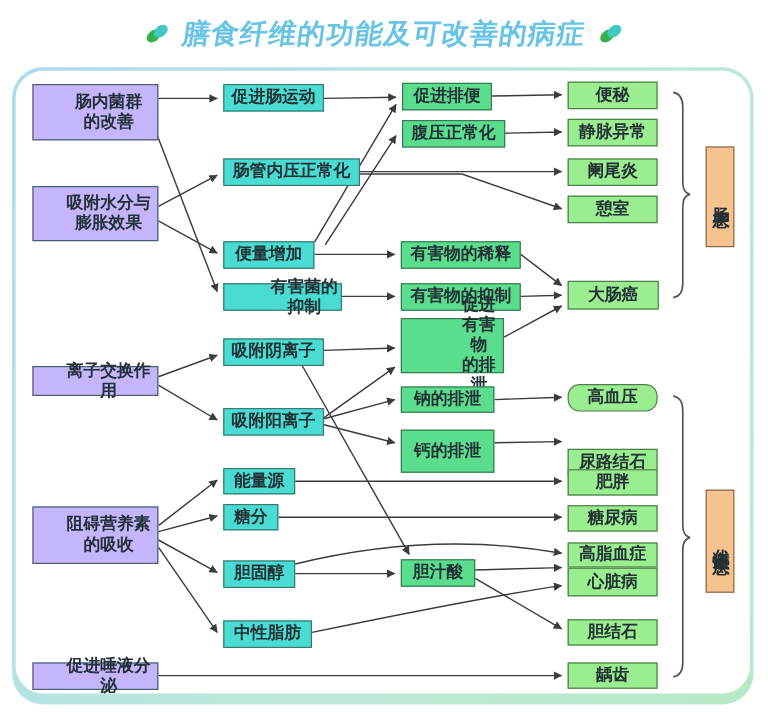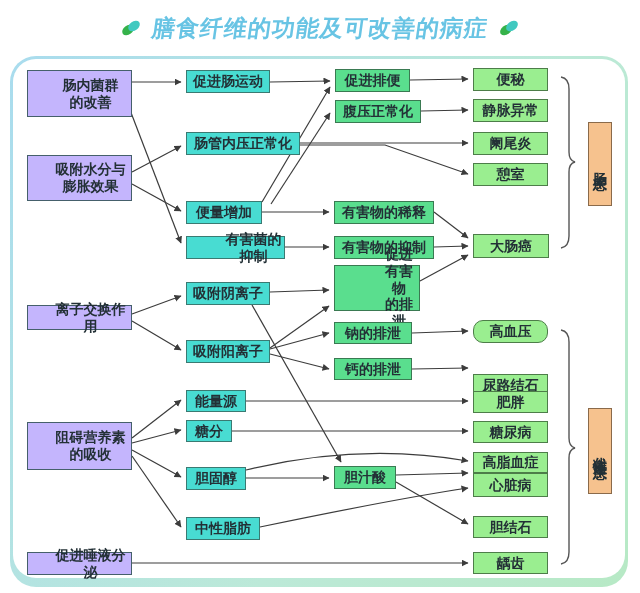--- a/index.html
+++ b/index.html
@@ -127,21 +127,21 @@
     <div class="node mechanism" style="left: 186px; top: 420px; width: 46px; height: 22px;">糖分</div>
     <div class="node mechanism" style="left: 186px; top: 467px; width: 60px; height: 23px;">胆固醇</div>
     <div class="node mechanism" style="left: 186px; top: 517px; width: 74px; height: 23px;">中性脂肪</div>
     <div class="node process" style="left: 335px; top: 69px; width: 75px; height: 23px;">促进排便</div>
     <div class="node process" style="left: 335px; top: 100px; width: 86px; height: 23px;">腹压正常化</div>
     <div class="node process" style="left: 334px; top: 201px; width: 100px; height: 23px;">有害物的稀释</div>
     <div class="node process" style="left: 334px; top: 236px; width: 100px; height: 23px;">有害物的抑制</div>
     <div class="node process" style="left: 334px; top: 265px; width: 86px; height: 46px; padding-left: 44px;">促进有害物
 的排泄</div>
     <div class="node process" style="left: 334px; top: 322px; width: 78px; height: 22px;">钠的排泄</div>
-    <div class="node process" style="left: 334px; top: 358px; width: 78px; height: 22px;">钙的排泄</div>
+    <div class="node process" style="left: 334px; top: 358px; width: 78px; height: 36px;">钙的排泄</div>
     <div class="node process" style="left: 334px; top: 466px; width: 62px; height: 23px;">胆汁酸</div>
     <div class="node disease" style="left: 473px; top: 68px; width: 75px; height: 23px;">便秘</div>
     <div class="node disease" style="left: 473px; top: 99px; width: 75px; height: 23px;">静脉异常</div>
     <div class="node disease" style="left: 473px; top: 132px; width: 75px; height: 23px;">阑尾炎</div>
     <div class="node disease" style="left: 473px; top: 163px; width: 75px; height: 23px;">憩室</div>
     <div class="node disease" style="left: 473px; top: 234px; width: 76px; height: 24px;">大肠癌</div>
     <div class="node disease" style="left: 473px; top: 320px; width: 75px; height: 23px; border-radius: 10px;">高血压</div>
     <div class="node disease" style="left: 473px; top: 374px; width: 75px; height: 23px;">尿路结石</div>
     <div class="node disease" style="left: 473px; top: 391px; width: 75px; height: 22px;">肥胖</div>
     <div class="node disease" style="left: 473px; top: 421px; width: 75px; height: 22px;">糖尿病</div>

